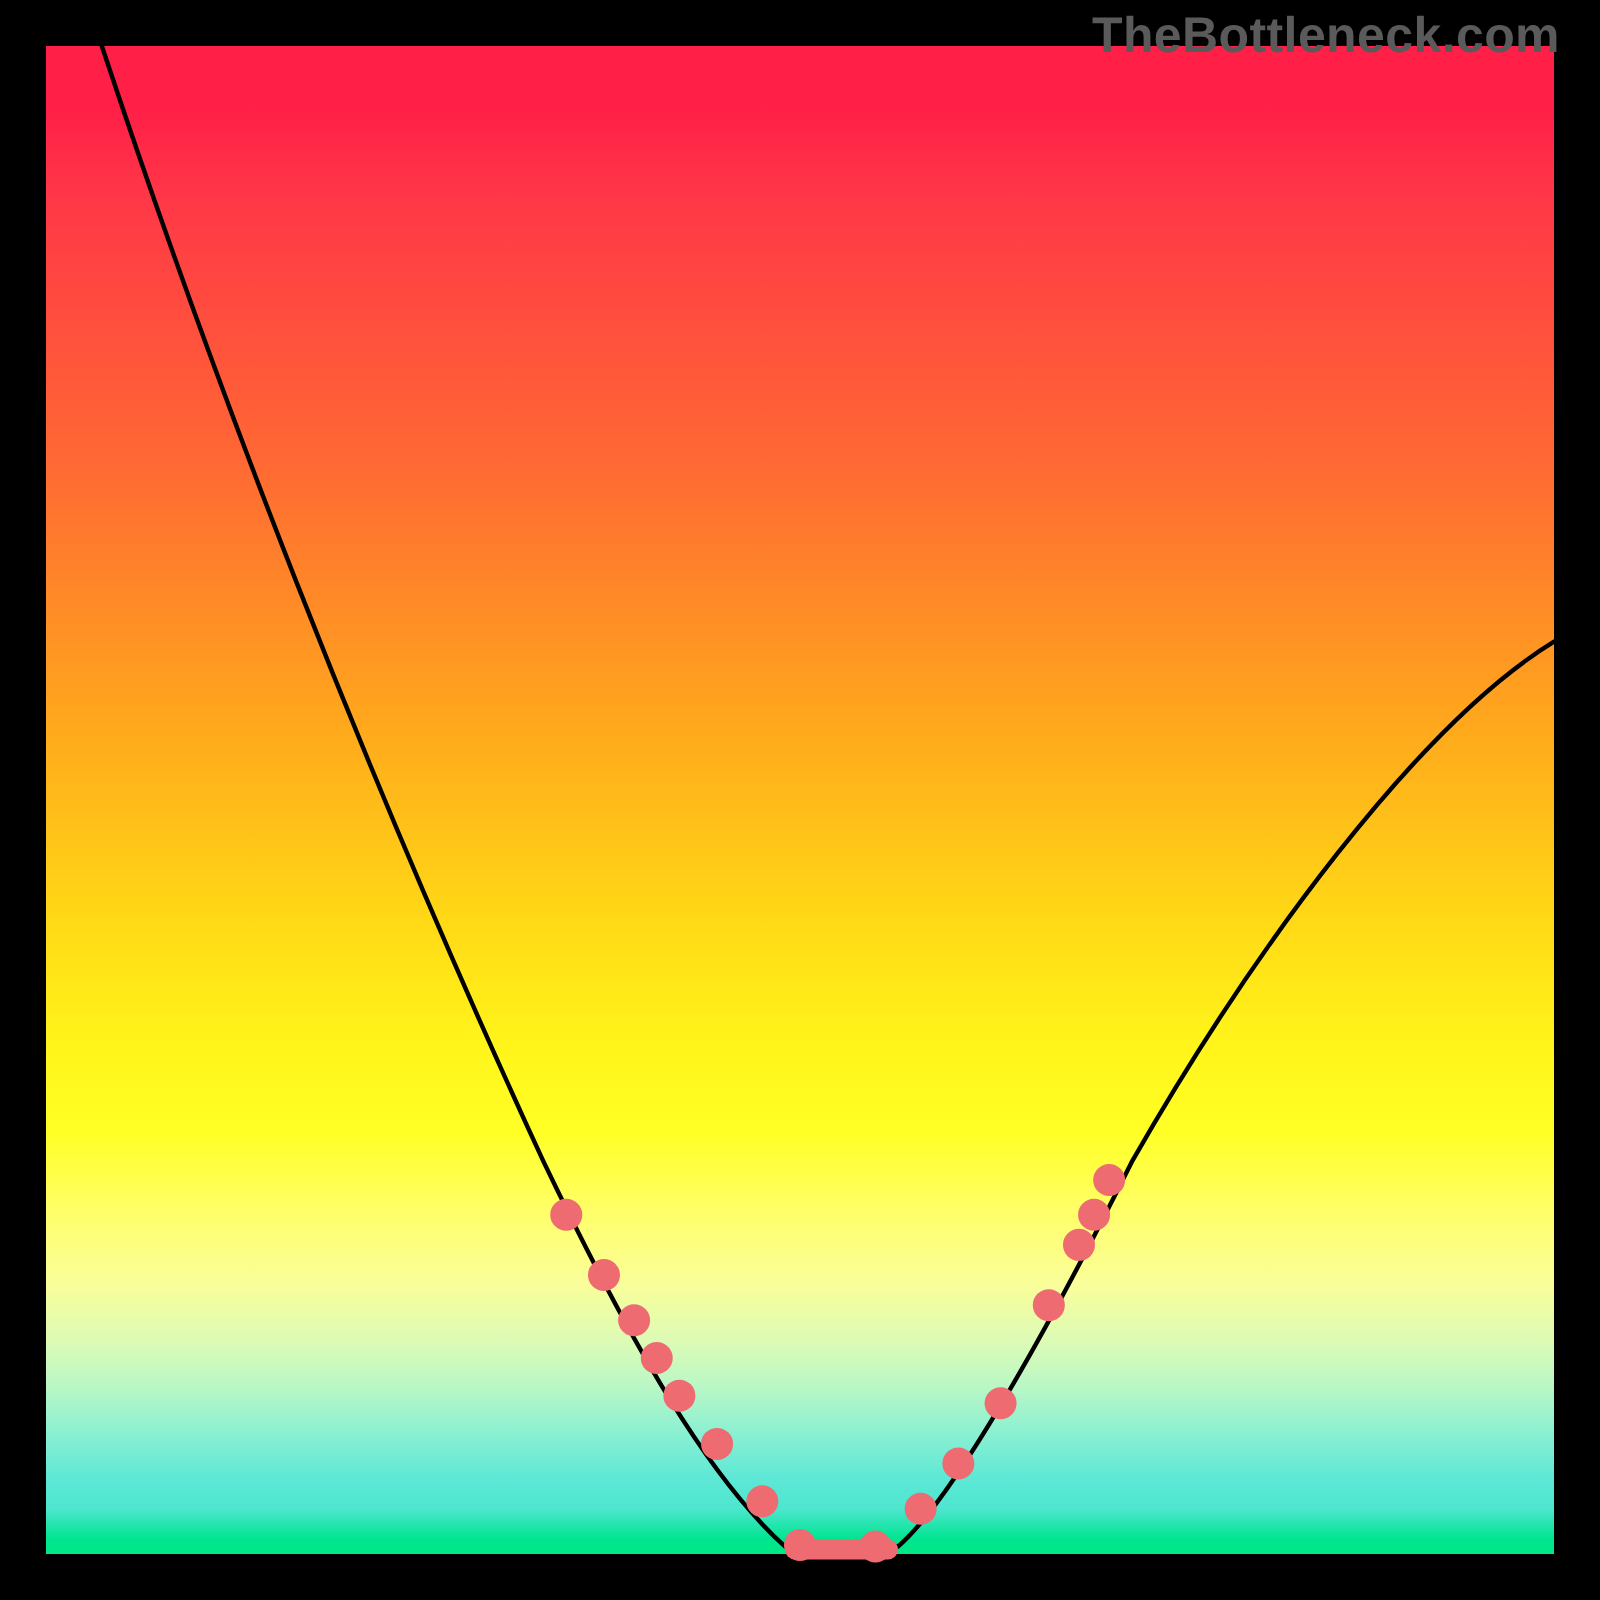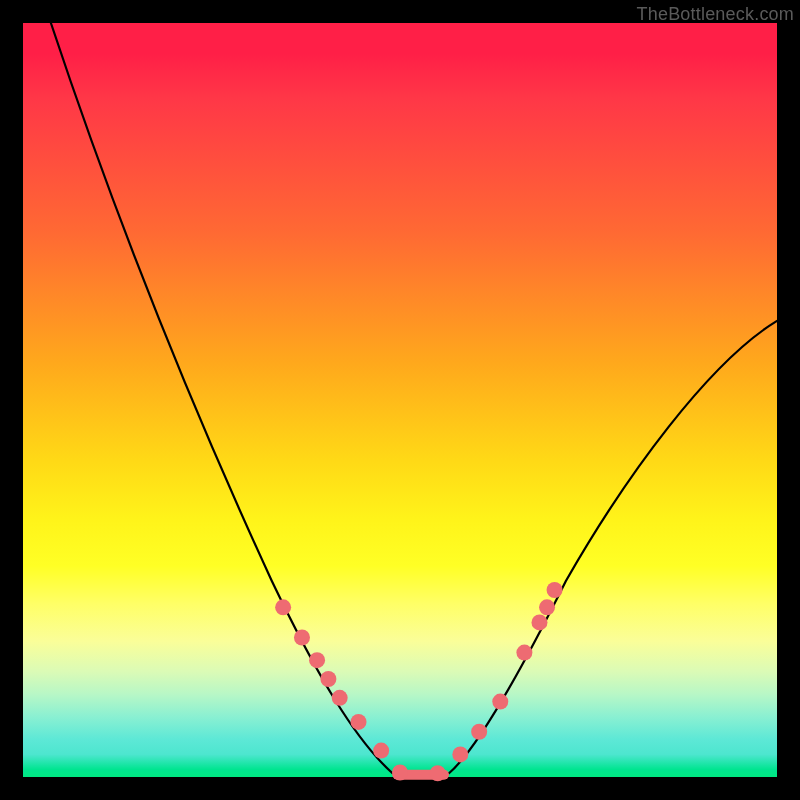--- a/index.html
+++ b/index.html
@@ -34,24 +34,24 @@
       #8af0d2 92%,
       #5de8d6 95%,
       #4de6cf 97%,
       #00e590 99%,
       #00e882 100%
     );
   }
   .watermark {
     position: absolute;
     top: 4px;
-    right: 6px;
+    right: 20px;
     color: #5a5a5a;
-    font-size: 18px;
-    font-weight: 400;
+    font-size: 25px;
+    font-weight: 700;
     letter-spacing: 0.2px;
     user-select: none;
   }
   svg.overlay {
     position: absolute;
     left: 0;
     top: 0;
     width: 800px;
     height: 800px;
     pointer-events: none;

